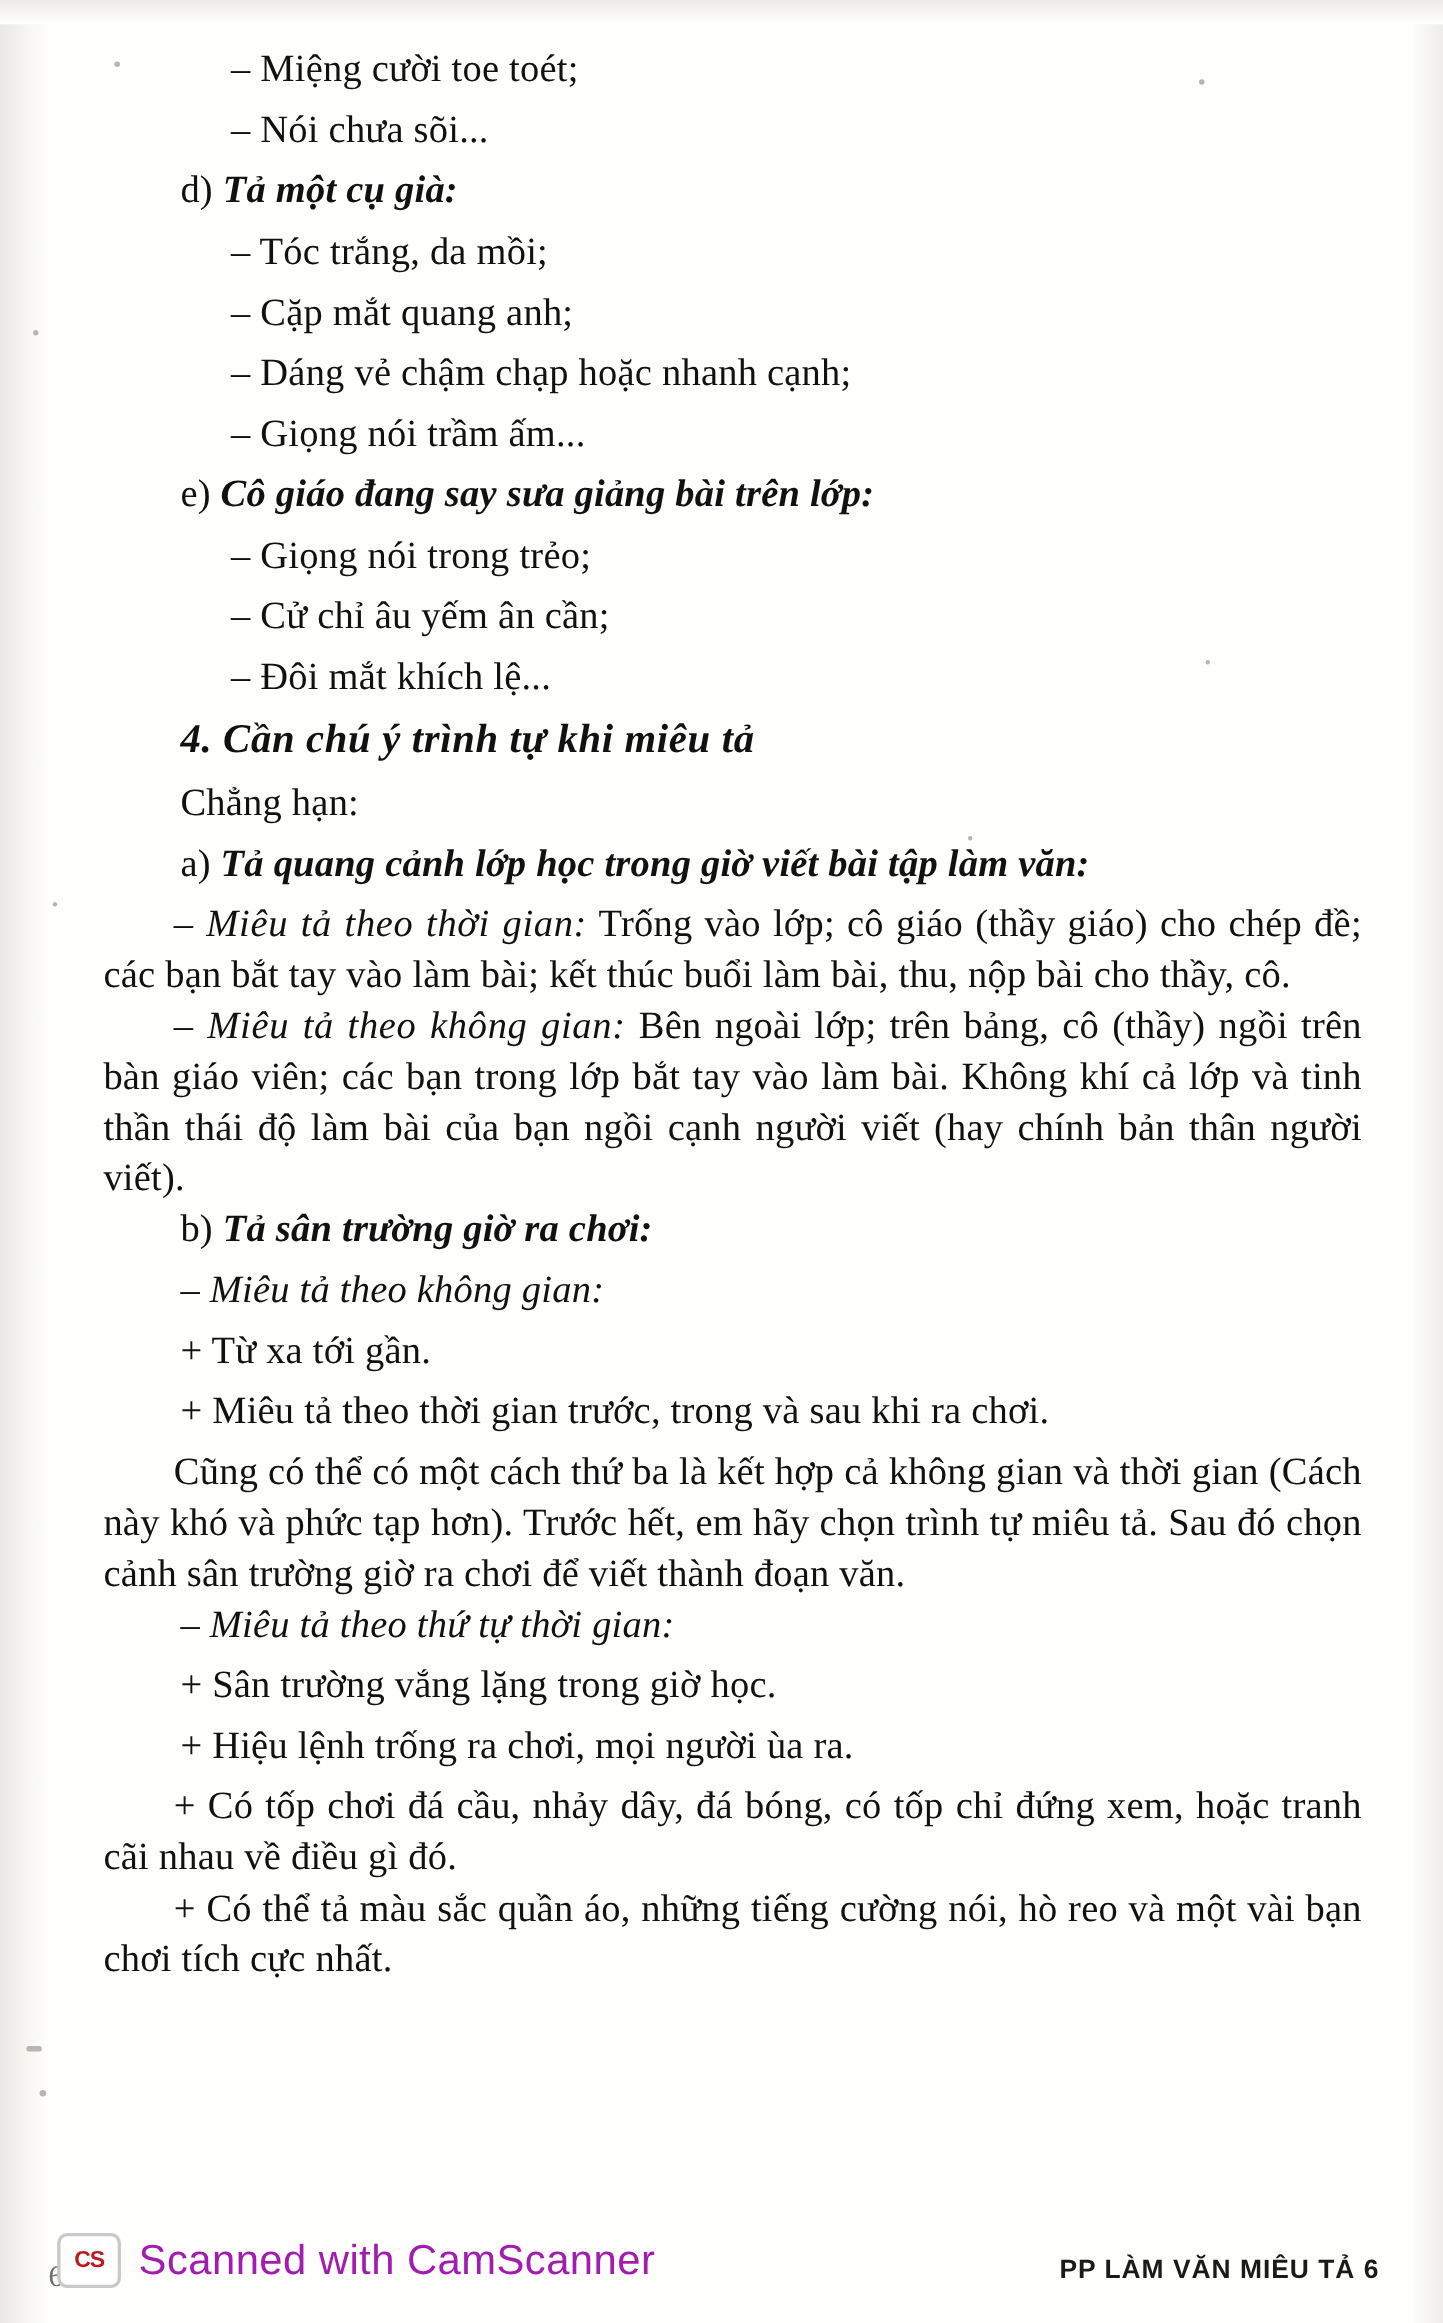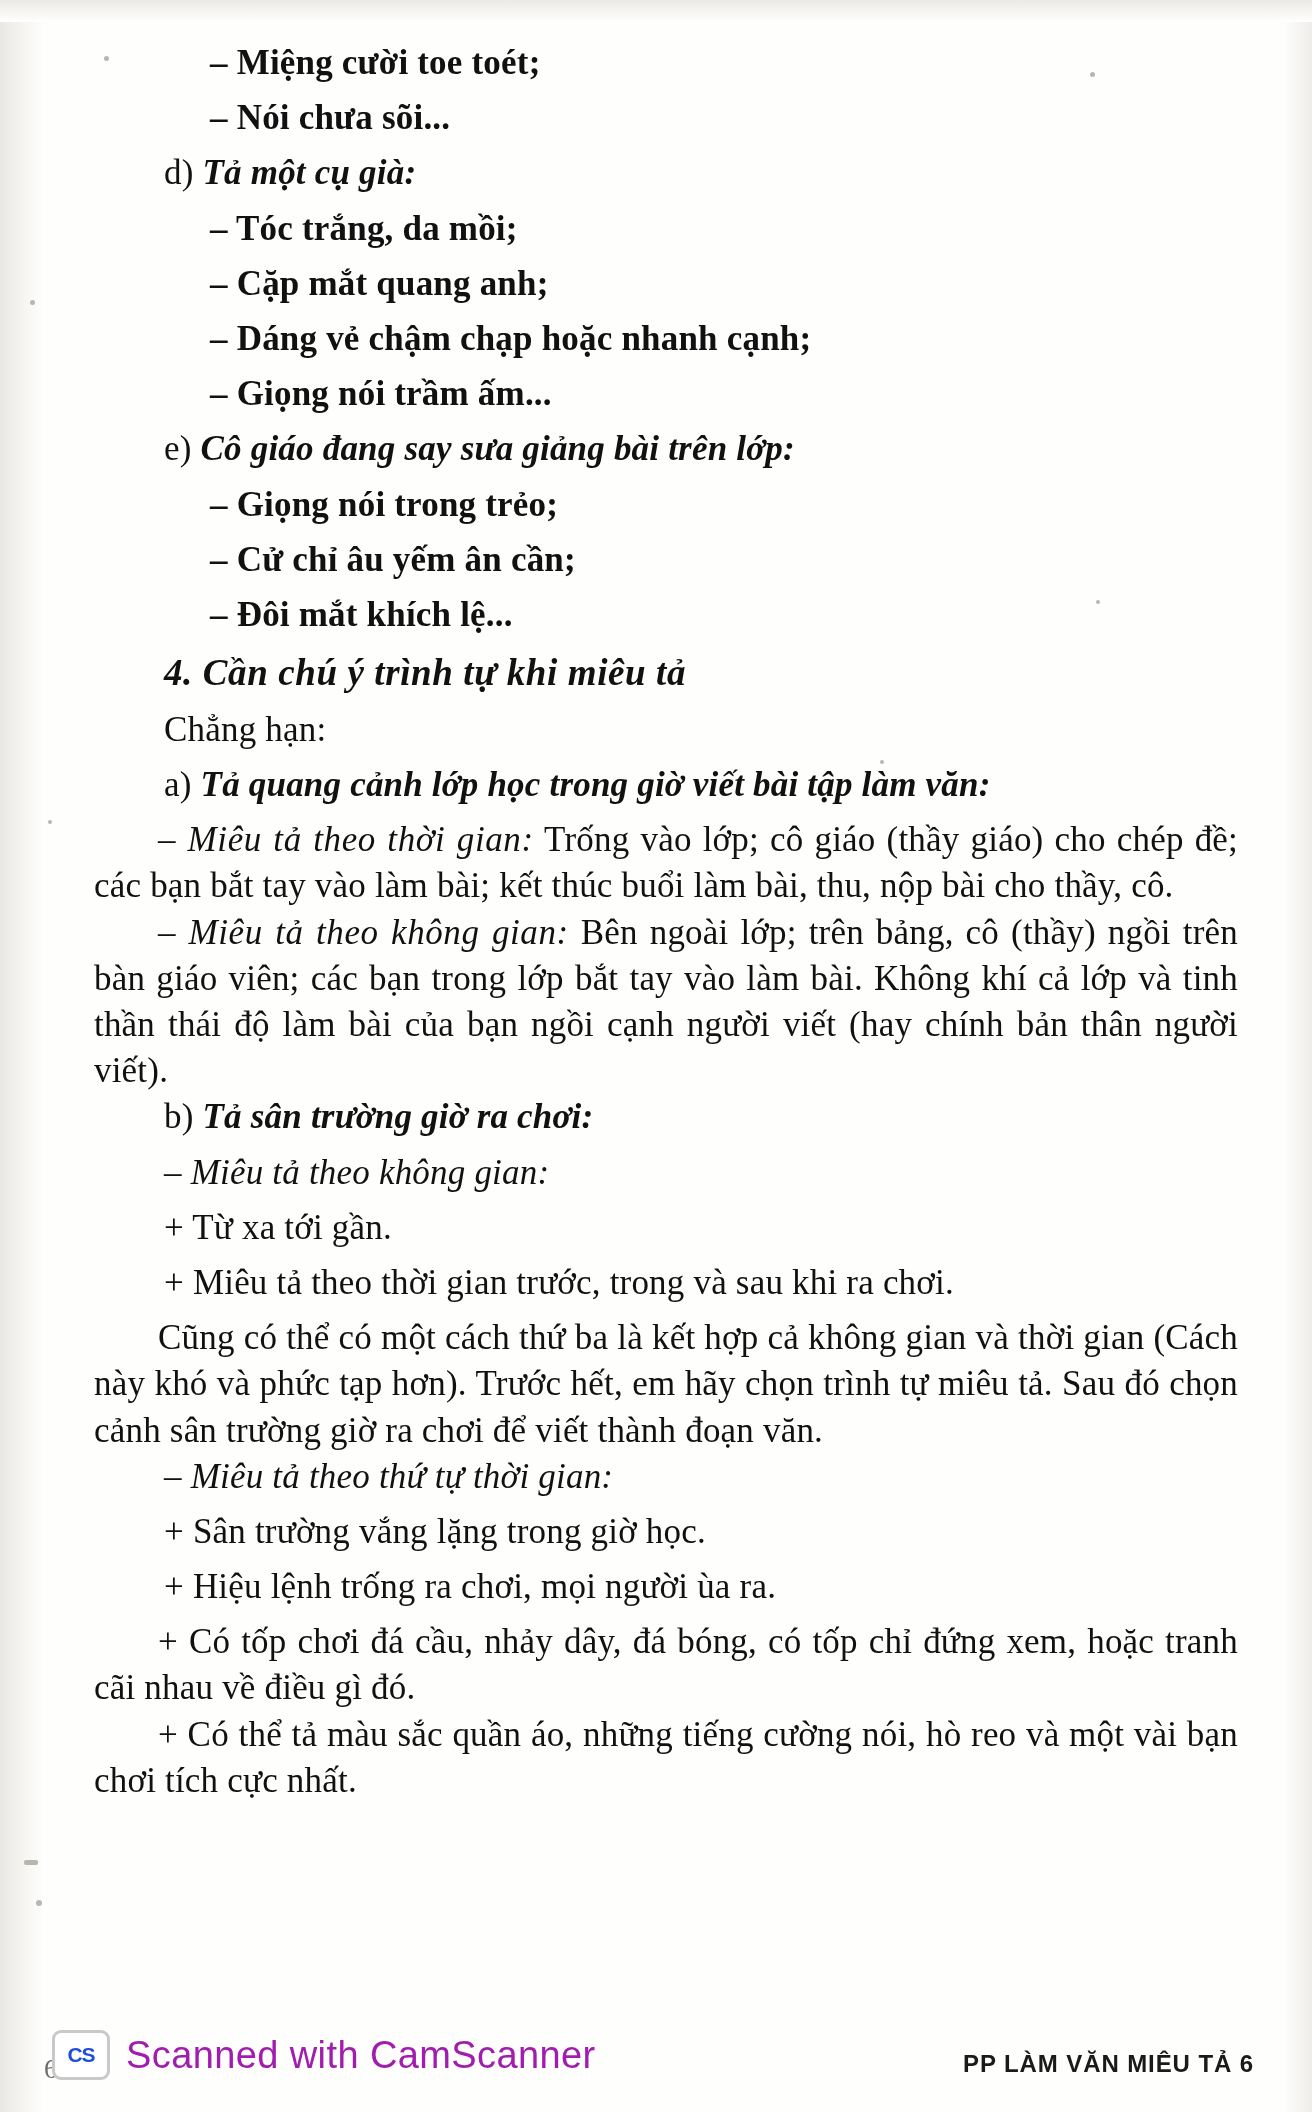--- a/index.html
+++ b/index.html
@@ -54,21 +54,20 @@
   }
   .txt {
     font-size: 35px;
     line-height: 1.32;
     letter-spacing: 0.2px;
   }
   
   .lvl-dash {
     padding-left: 180px;
     text-indent: -22px;
-    font-weight: bold;
   }
   .lvl-letter {
     padding-left: 112px;
   }
   .lvl-plus {
     padding-left: 112px;
   }
   .para {
     padding-left: 42px;
     text-indent: 64px;
@@ -120,21 +119,21 @@
     width: 52px;
     height: 44px;
     border: 3px solid #c9c9c9;
     border-radius: 9px;
     display: flex;
     align-items: center;
     justify-content: center;
     font-family: "Liberation Sans", sans-serif;
     font-size: 21px;
     font-weight: bold;
-    color: #1d4ed8;
+    color: #b91c1c;
     letter-spacing: -1px;
     background: #ffffff;
   }
   .cam-text {
     font-family: "Liberation Sans", sans-serif;
     font-size: 38px;
     color: #a21caf;
     letter-spacing: 0.4px;
   }
   .page-num {

